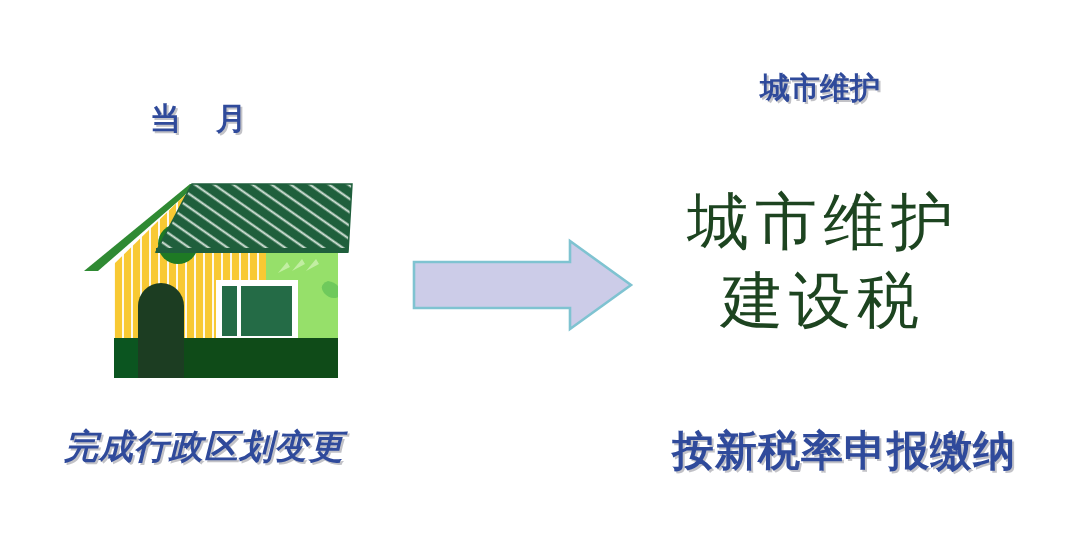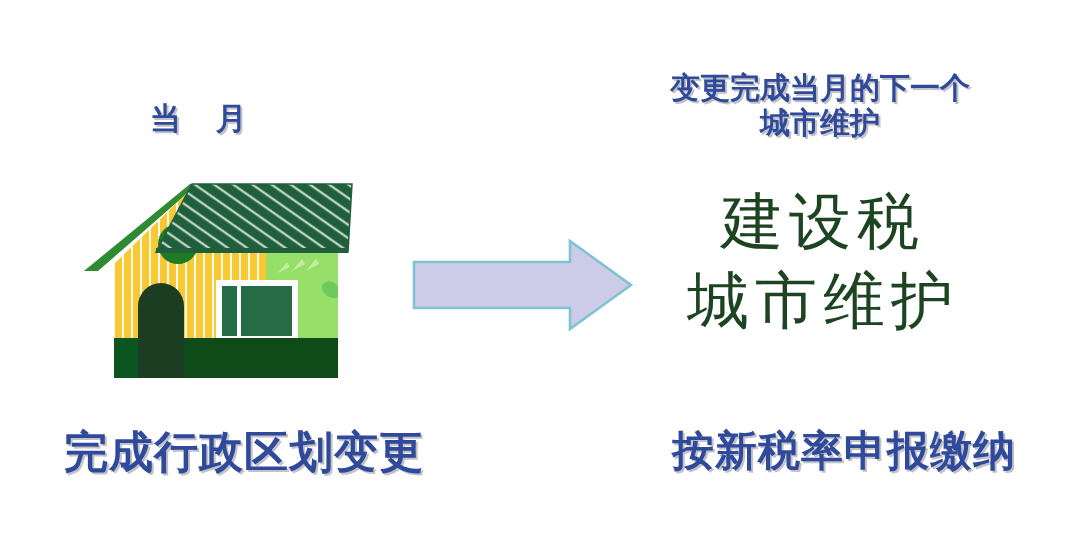--- a/index.html
+++ b/index.html
@@ -45,22 +45,23 @@
     font-size: 30px;
     letter-spacing: 0px;
     white-space: normal;
   }
   #heading-next-period .ln1 { display: block; }
   #heading-next-period .ln2 { display: block; }
 
   #label-complete-change {
     left: 64px;
     top: 426px;
-    font-size: 44px;
+    font-size: 34px;
     letter-spacing: 1px;
+    font-style: italic;
   }
 
   #label-pay-new-rate {
     left: 672px;
     top: 426px;
     font-size: 42px;
     letter-spacing: 1px;
   }
 
   
@@ -175,24 +176,23 @@
 
   <div class="blue-bold" id="label-complete-change">完成行政区划变更</div>
 
   <div id="flow-arrow">
     <svg viewBox="0 0 222 94" width="222" height="94" xmlns="http://www.w3.org/2000/svg">
       <polygon points="2,24 158,24 158,3 219,47 158,91 158,70 2,70" fill="#CCCCE8" stroke="#7FC3D1" stroke-width="2.6" stroke-linejoin="miter"></polygon>
     </svg>
   </div>
 
   <div class="blue-bold" id="heading-next-period">
-    <span class="ln1">变更完成当月的下一个</span>
     <span class="ln2">城市维护</span>
   </div>
 
   <div id="tax-name">
+    <span class="ln">城市维护</span>
     <span class="ln">建设税</span>
-    <span class="ln">城市维护</span>
   </div>
 
   <div class="blue-bold" id="label-pay-new-rate">按新税率申报缴纳</div>
 
 </div>
 
 </body></html>

